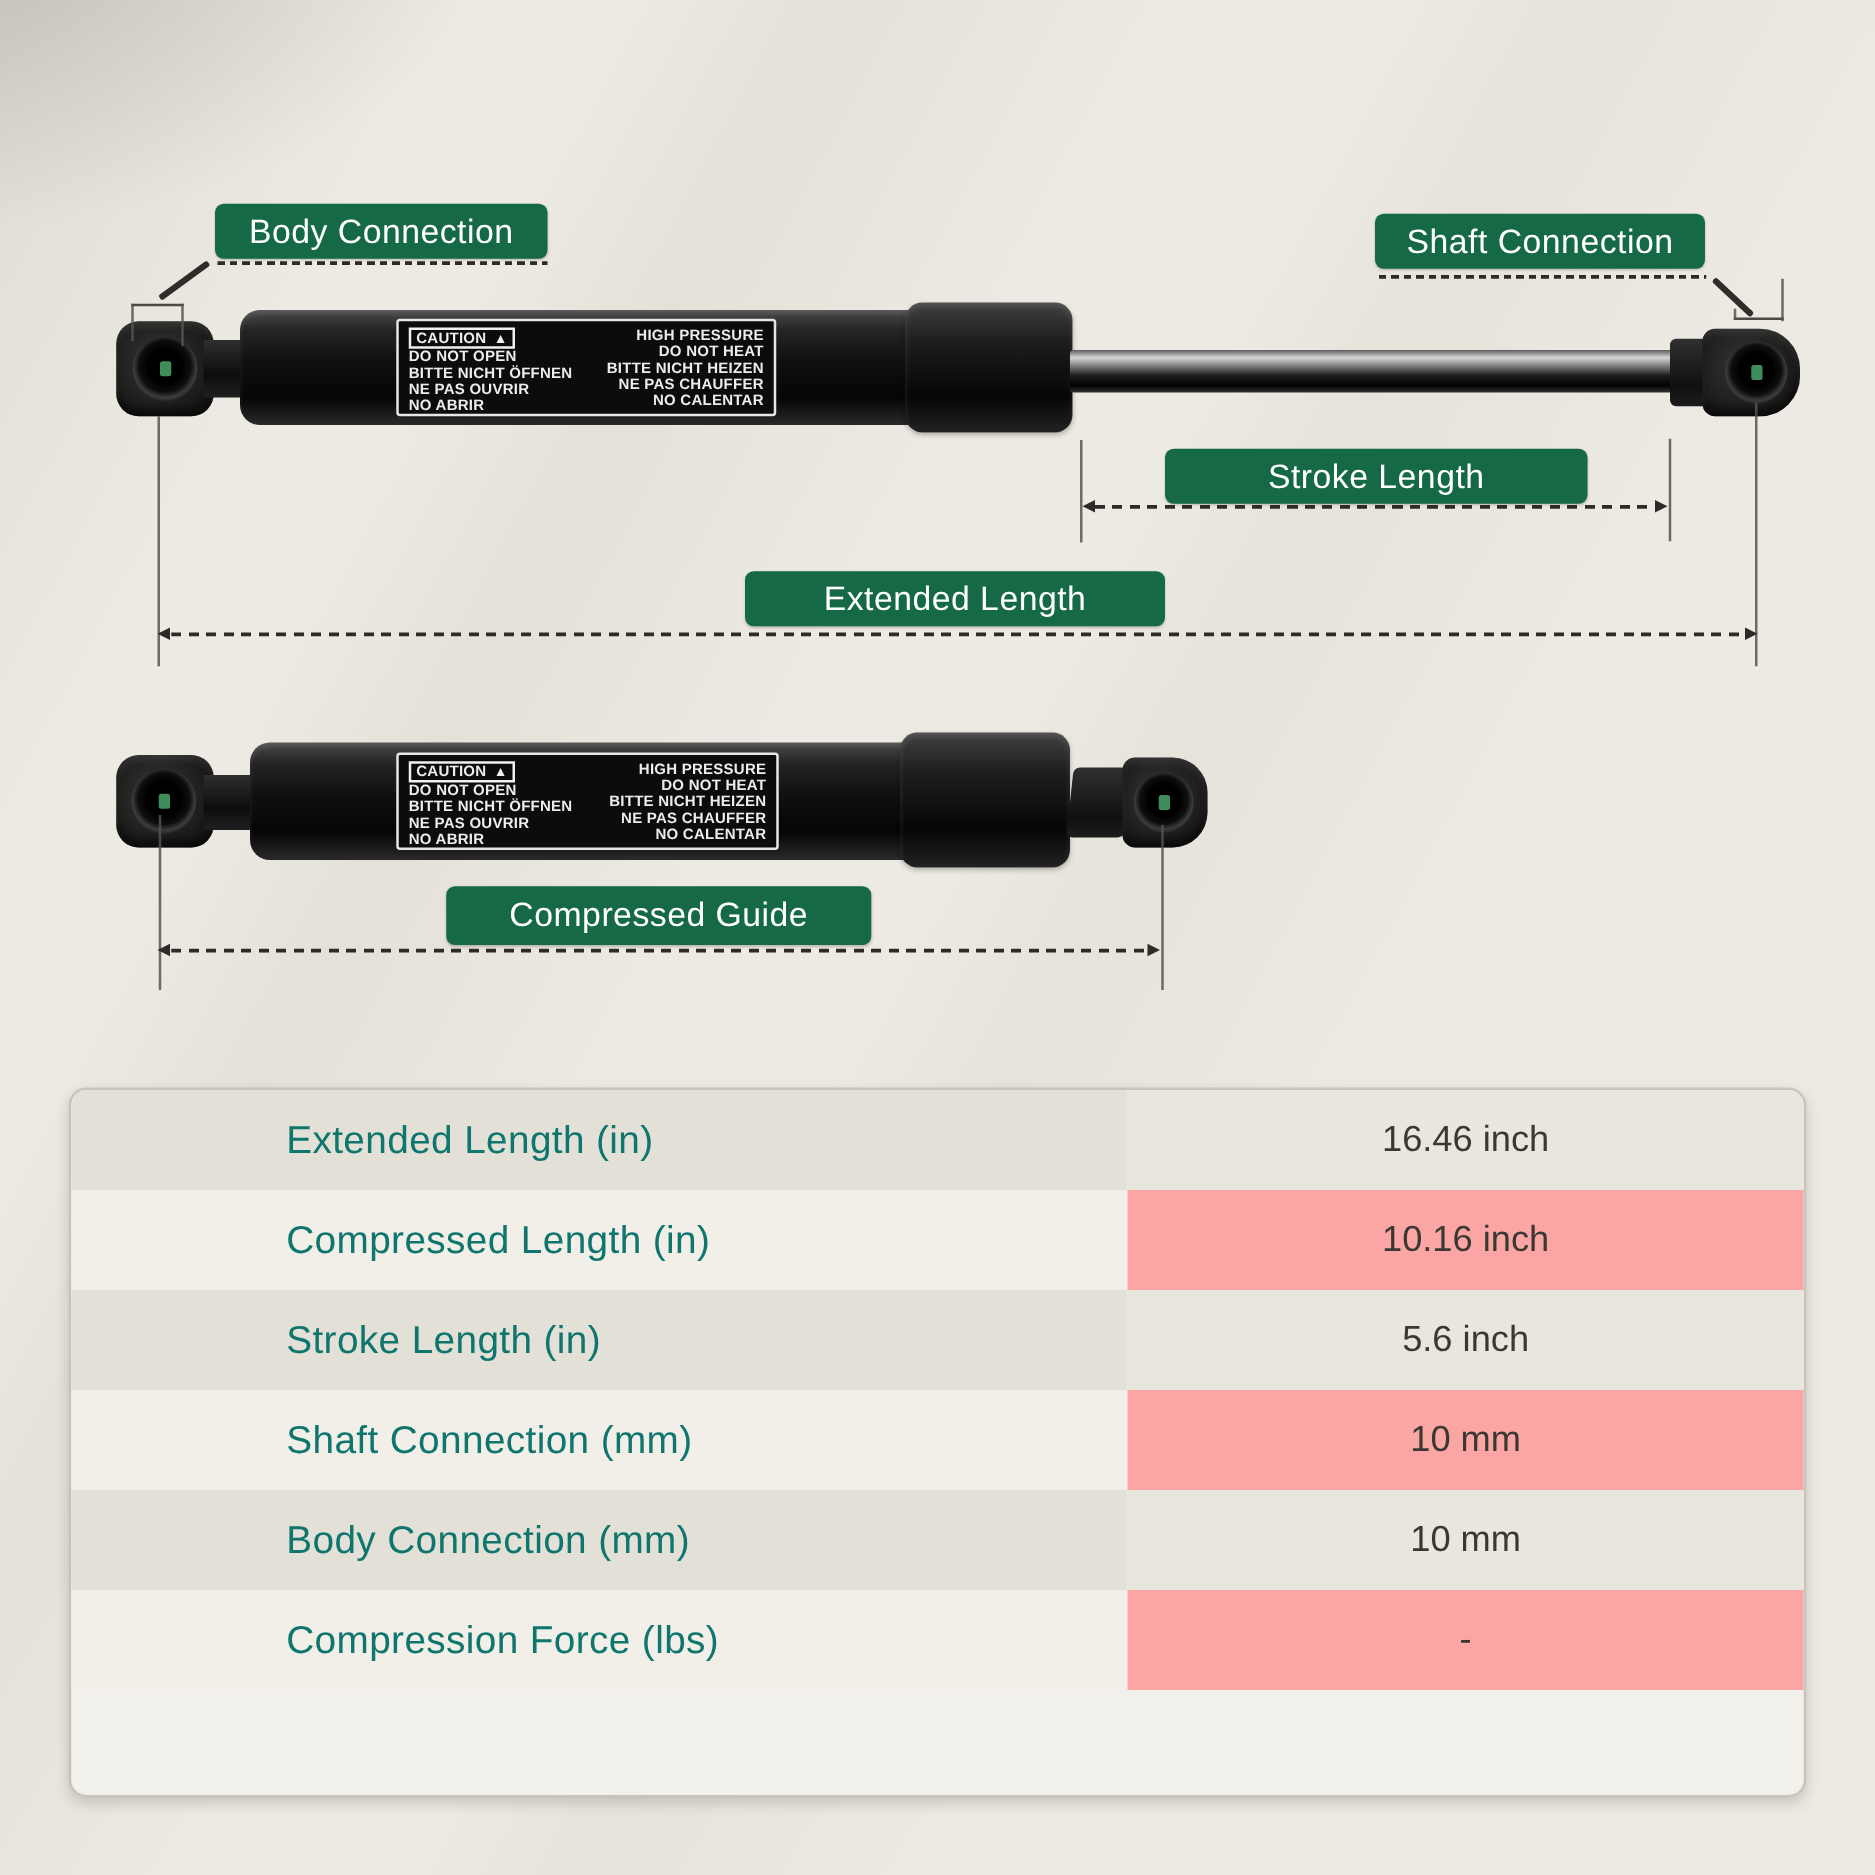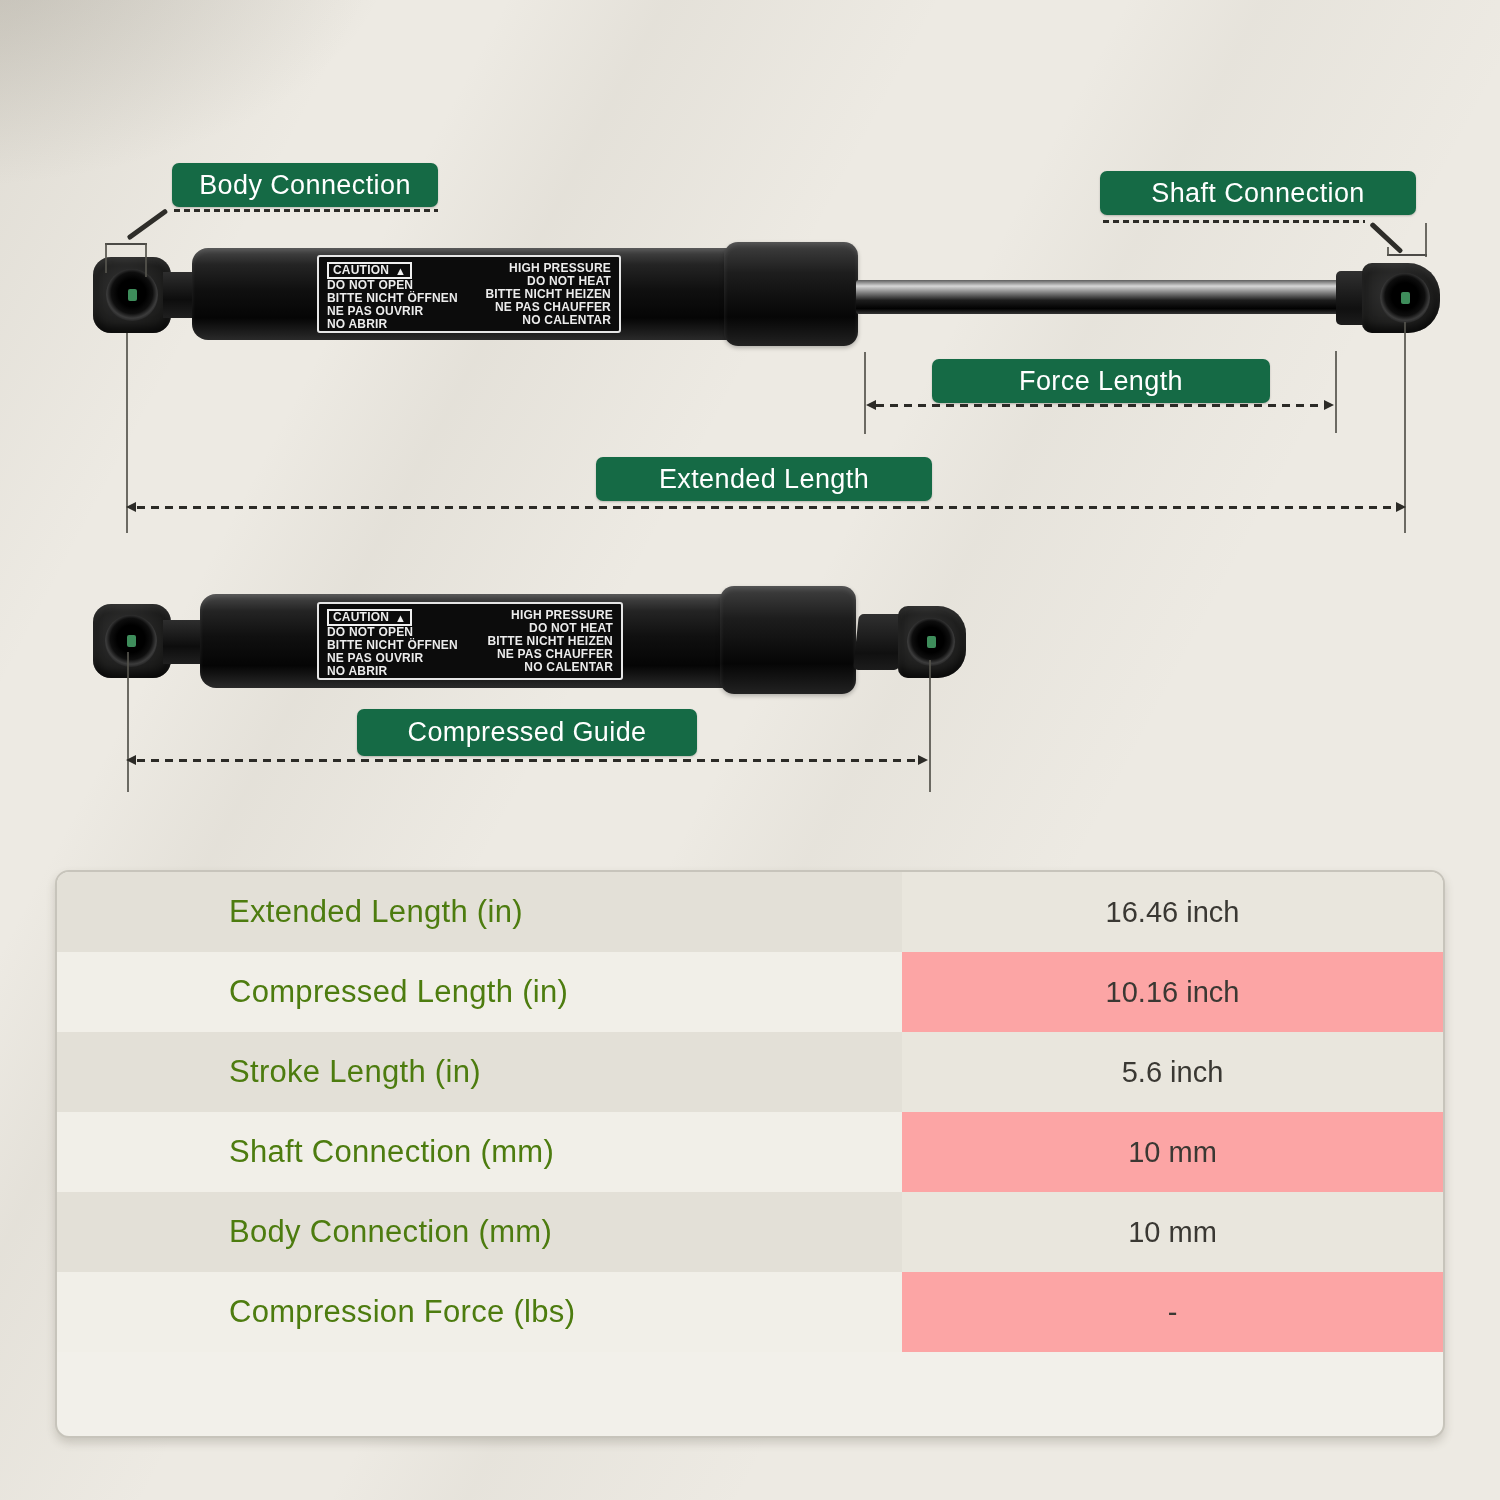--- a/index.html
+++ b/index.html
@@ -72,21 +72,21 @@
   .caution-box .tri{font-size:11px;line-height:12px;color:#f0f0f0;}
 
   
   .panel{position:absolute;left:55px;top:870px;width:1390px;height:568px;
     background:#f2f0ea;border:2px solid #c7c4bb;border-radius:14px;overflow:hidden;
     box-shadow:0 5px 10px rgba(70,64,52,.20);box-sizing:border-box;}
   .panel-title{height:86px;display:flex;align-items:center;justify-content:center;
     font-size:36px;font-weight:bold;color:#201f1c;letter-spacing:.4px;}
   .trow{display:flex;height:80px;}
   .tcell-label{flex:0 0 845px;display:flex;align-items:center;padding-left:172px;box-sizing:border-box;
-    font-size:31px;font-weight:300;color:#4d7c0f;letter-spacing:.3px;}
+    font-size:31px;font-weight:300;color:#0f766e;letter-spacing:.3px;}
   .tcell-value{flex:1;display:flex;align-items:center;justify-content:center;
     font-size:29px;font-weight:300;color:#3a3833;}
   .trow.shaded .tcell-label{background:#e3e0d7;}
   .trow.shaded .tcell-value{background:#e9e6dd;}
   .trow.plain .tcell-label{background:#f1efe8;}
   .trow.plain .tcell-value{background:#fca5a5;}
 </style>
 </head>
 <body>
 
@@ -169,31 +169,31 @@
 
   <div class="green-label" style="left:172px;top:163px;width:266px;height:44px;">
     <span>Body Connection</span>
   </div>
   <div class="dash-h fine" style="left:174px;top:209px;width:264px;"></div>
   <div class="pointer" style="left:128px;top:236px;width:48px;transform:rotate(-36deg);"></div>
   <div class="hline" style="left:105px;top:243px;width:42px;"></div>
   <div class="vline" style="left:105px;top:243px;height:30px;"></div>
   <div class="vline" style="left:145px;top:243px;height:34px;"></div>
 
-  <div class="green-label" style="left:1100px;top:171px;width:316px;height:44px;">
+  <div class="green-label" style="left:1100px;top:171px;width:264px;height:44px;">
     <span>Shaft Connection</span>
   </div>
   <div class="dash-h fine" style="left:1103px;top:220px;width:262px;"></div>
   <div class="pointer" style="left:1371px;top:221px;width:42px;transform:rotate(43deg);"></div>
   <div class="hline" style="left:1387px;top:254px;width:40px;"></div>
   <div class="vline" style="left:1425px;top:223px;height:34px;"></div>
   <div class="vline" style="left:1387px;top:247px;height:9px;"></div>
 
   <div class="green-label" style="left:932px;top:359px;width:338px;height:44px;">
-    <span>Force Length</span>
+    <span>Stroke Length</span>
   </div>
   <div class="vline" style="left:864px;top:352px;height:82px;"></div>
   <div class="vline" style="left:1335px;top:351px;height:82px;"></div>
   <div class="dash-h" style="left:876px;top:404px;width:452px;"></div>
   <div class="arr left" style="left:866px;top:400px;"></div>
   <div class="arr right" style="left:1324px;top:400px;"></div>
 
   <div class="green-label" style="left:596px;top:457px;width:336px;height:44px;">
     <span>Extended Length</span>
   </div>

